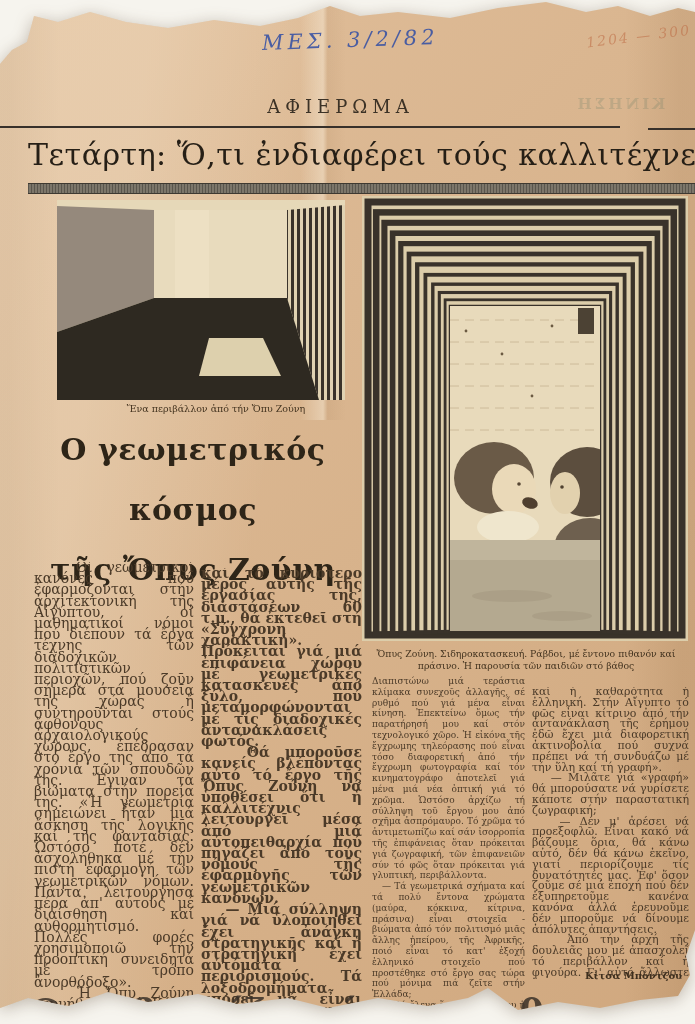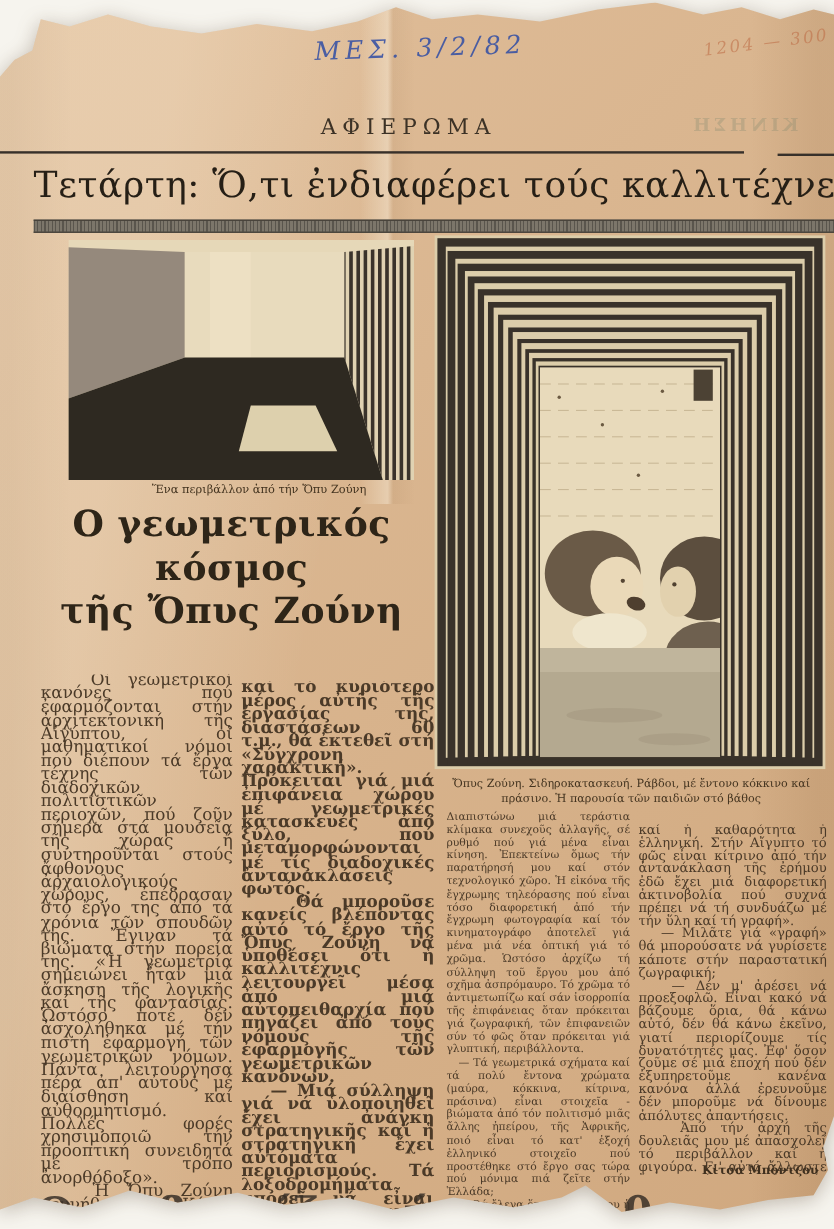--- a/index.html
+++ b/index.html
@@ -32,21 +32,21 @@
     color:#261f16;white-space:nowrap;letter-spacing:.5px;}
   .rule-thick{left:28px;right:0;top:183px;height:9px;background:#7c766a;
     border-top:1px solid #3e3931;border-bottom:1px solid #3e3931;
     background-image:repeating-linear-gradient(90deg,rgba(0,0,0,.28) 0 1px,rgba(0,0,0,0) 1px 3px);}
   .photo1{left:57px;top:200px;width:288px;height:200px;}
   .cap1{left:72px;top:403px;width:288px;text-align:center;font-size:9.5px;color:#43331f;}
   .photo2{left:362px;top:196px;width:326px;height:445px;}
   .cap2{left:370px;top:648px;width:312px;text-align:center;font-size:9.3px;line-height:11.5px;
     color:#43331f;}
   .title{left:24px;top:420px;width:338px;text-align:center;font-weight:bold;font-size:30px;
-    line-height:36px;color:#2e2518;letter-spacing:.5px;}
+    line-height:60px;color:#2e2518;letter-spacing:.5px;}
   .lead{left:36px;top:512px;width:322px;font-family:"DejaVu Sans",sans-serif;font-weight:bold;
     font-size:10.2px;line-height:12.4px;text-align:justify;color:#4a3a28;}
   .col{font-size:14px;line-height:11.2px;text-align:justify;color:#4b3a28;
     white-space:pre-wrap;overflow:hidden;}
   .col1{left:34px;top:562px;width:160px;height:446px;}
   .col2{left:201px;top:568px;width:161px;height:446px;font-weight:bold;}
   .col3{left:372px;top:676px;width:153px;height:334px;font-size:9px;line-height:10.8px;}
   .col4{left:532px;top:687px;width:157px;height:292px;font-size:11px;line-height:10.8px;}
   .byline{left:532px;top:970px;width:150px;text-align:right;font-weight:bold;font-size:10px;
     color:#3e2f1e;}
@@ -140,21 +140,21 @@
           <circle cx="157" cy="288" r="1.8" fill="#564634"></circle>
           <ellipse cx="168" cy="307" rx="8" ry="5.5" fill="#4f3f2f" transform="rotate(18 168 307)"></ellipse>
           <ellipse cx="146" cy="331" rx="31" ry="16" fill="#efe6cd"></ellipse>
           <rect x="88" y="344" width="150" height="91" fill="#b4a990"></rect>
           <rect x="88" y="344" width="150" height="20" fill="#c0b59c"></rect>
           <ellipse cx="150" cy="400" rx="40" ry="6" fill="#a2967d" opacity="0.5"></ellipse>
           <ellipse cx="200" cy="420" rx="30" ry="5" fill="#a2967d" opacity="0.5"></ellipse>
         </g>
       </svg>
     </div>
-    <div class="abs cap2">Ὄπυς Ζούνη. Σιδηροκατασκευή. Ράβδοι, μέ ἔντονο κόκκινο καί πράσινο. Ἡ παρουσία τῶν παιδιῶν στό βάθος</div>
+    <div class="abs cap2">Ὄπυς Ζούνη. Σιδηροκατασκευή. Ράβδοι, μέ ἔντονο πιθανόν καί πράσινο. Ἡ παρουσία τῶν παιδιῶν στό βάθος</div>
 
     <div class="abs title">
       <div>Ο γεωμετρικός κόσμος</div>
       <div>τῆς Ὄπυς Ζούνη</div>
     </div>
 
 
     <div class="abs col col1">   Οἱ γεωμετρικοί κανόνες πού ἐφαρμόζονται στήν ἀρχιτεκτονική τῆς Αἰγύπτου, οἱ μαθηματικοί νόμοι πού διέπουν τά ἔργα τέχνης τῶν διαδοχικῶν πολιτιστικῶν περιοχῶν, πού ζοῦν σήμερα στά μουσεῖα τῆς χώρας ἤ συντηροῦνται στούς ἄφθονους ἀρχαιολογικούς χώρους, ἐπέδρασαν στό ἔργο της ἀπό τά χρόνια τῶν σπουδῶν της. Ἔγιναν τά βιώματα στήν πορεία της. «Ἡ γεωμετρία σημειώνει ἦταν μιά ἄσκηση τῆς λογικῆς καί τῆς φαντασίας. Ὡστόσο ποτέ δέν ἀσχολήθηκα μέ τήν πιστή ἐφαρμογή τῶν γεωμετρικῶν νόμων. Πάντα λειτούργησα πέρα ἀπ' αὐτούς μέ διαίσθηση καί αὐθορμητισμό. Πολλές φορές χρησιμοποιῶ τήν προοπτική συνειδητά μέ τρόπο ἀνορθόδοξο».
    Ἡ Ὄπυ Ζούνη γεννήθηκε στό Κάιρο καί σπούδασε ἐκεῖ ζωγραφική καί κεραμική ἀπό τό 1959—62. Τό 1963—68 ἦρθε στήν Ἀθήνα καί παρακολούθησε στήν ΑΣΚΤ, ζωγραφική στό ἐργαστήριο τοῦ Γιάννη Μόραλη, παράλληλα κεραμική, σκηνογραφία — διακόσμηση. Ἀπό τό 1967, πού πῆρα μέρος στήν πανελλήνια ἔκθεση ἐκείνου τοῦ χρόνου, ἐξέθεσε στό Παρίσι, Ἄμστερνταμ, Ἀλεξάνδρεια (Μπιεννάλε), Στουτγάρδη, Σάν Πάολο, Βελιγράδι, Βασιλεία καί ἀλλοῦ.
    Ἡ τελευταία της ἐργασία (ἕνα περιβάλλον καί μιά σειρά ἀπό χαρακτικά) θά ἐκτεθεῖ στίς αἴθουσες «Σύγχρονη χαρακτική» καί «Μέδουσα».

